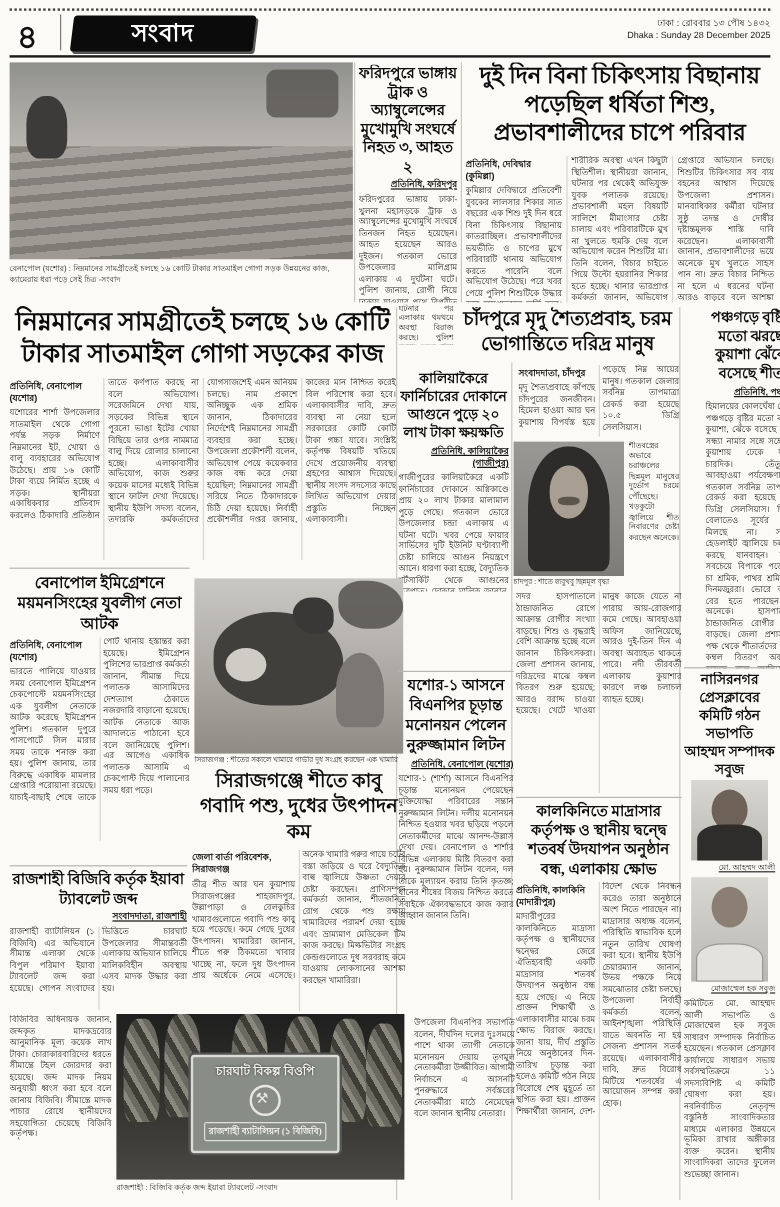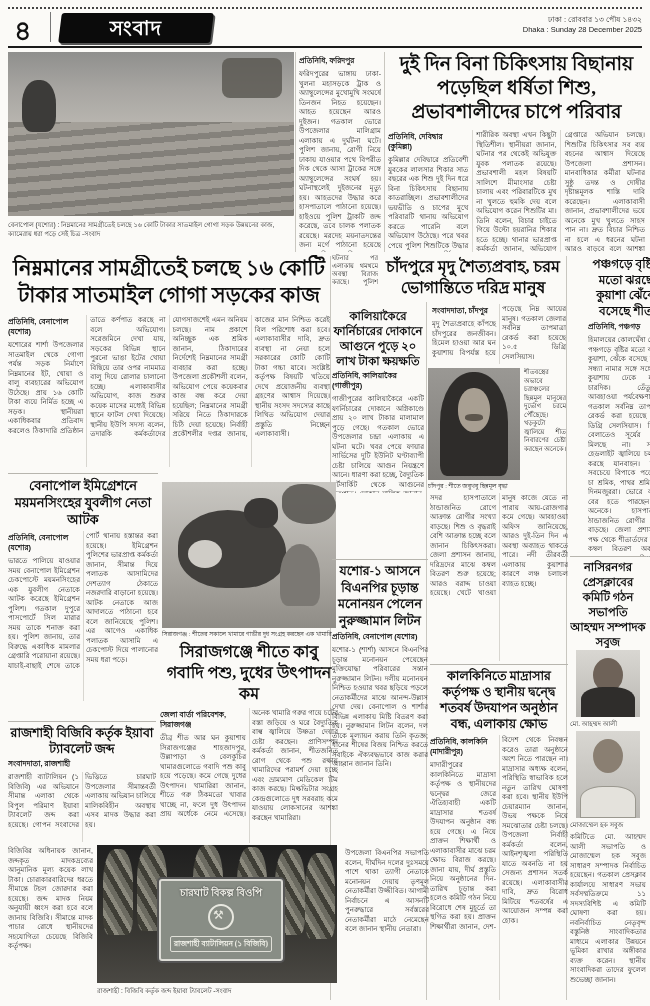--- a/index.html
+++ b/index.html
@@ -54,21 +54,21 @@
   .sign .t1{font-size:10px;font-weight:bold;color:#f2f2ea;text-shadow:0 0 2px #333;margin-top:4px;}
   .emblem{width:22px;height:22px;border:2px solid #e8e8e0;border-radius:50%;margin:2px auto;position:relative;}
   .emblem:after{content:"⚒";position:absolute;left:3px;top:2px;font-size:12px;color:#e8e8e0;}
   .sign .t2{font-size:7.5px;font-weight:bold;color:#f2f2ea;border:1px solid #e0e0d8;display:inline-block;
     padding:1px 3px;border-radius:2px;margin-top:1px;font-family:Liberation Serif, serif;}
   .portrait{position:absolute;background:linear-gradient(180deg,#d9d7d2,#b9b7b2);}
   .portrait .head{position:absolute;left:50%;top:8px;transform:translateX(-50%);width:30px;height:34px;border-radius:50%;}
   .portrait .torso{position:absolute;left:50%;bottom:0;transform:translateX(-50%);width:54px;height:30px;border-radius:40% 40% 0 0;}
   .p1 .head{background:#6e6258;} .p1 .torso{background:#2f2d2b;}
   .p2 .head{background:#8a7f72;} .p2 .torso{background:#e4e2dc;border:1px solid #9a988f;}
-  .capc{text-align:left;}
+  .capc{text-align:right;text-decoration:underline;}
 </style>
 </head>
 <body>
 
 <div class="page">
 
   <div class="dotted"></div>
   <div class="pagenum">৪</div>
   <div class="pgsep"></div>
   <div class="masthead">
@@ -84,20 +84,21 @@
     <div class="fig2"></div>
     <div class="bricks"></div>
     <div class="fig"></div>
   </div>
   <div class="abs cap" style="left:8px;top:220px;width:286px;height:20px;overflow:hidden;">বেনাপোল (যশোর) : নিম্নমানের সামগ্রীতেই চলছে ১৬ কোটি টাকার সাতমাইল গোগা সড়ক উন্নয়নের কাজ, ক্যামেরায় ধরা পড়ে সেই চিত্র -সংবাদ</div>
 
   <div class="vr" style="left:295px;top:52px;height:200px;"></div>
   <div class="vr" style="left:384px;top:52px;height:200px;"></div>
 
   <div class="abs" style="left:299px;top:54px;width:82px;height:198px;overflow:hidden;">
+    <h2 style="font-size:12.5px;line-height:15.5px;">ফরিদপুরে ভাঙ্গায় ট্রাক ও অ্যাম্বুলেন্সের মুখোমুখি সংঘর্ষে নিহত ৩, আহত ২</h2>
     <div class="byline capc">প্রতিনিধি, ফরিদপুর</div>
     <div class="btxt">ফরিদপুরের ভাঙ্গায় ঢাকা-খুলনা মহাসড়কে ট্রাক ও অ্যাম্বুলেন্সের মুখোমুখি সংঘর্ষে তিনজন নিহত হয়েছেন। আহত হয়েছেন আরও দুইজন। গতকাল ভোরে উপজেলার মালিগ্রাম এলাকায় এ দুর্ঘটনা ঘটে। পুলিশ জানায়, রোগী নিয়ে ঢাকায় যাওয়ার পথে বিপরীত দিক থেকে আসা ট্রাকের সঙ্গে অ্যাম্বুলেন্সের সংঘর্ষ হয়। ঘটনাস্থলেই দুইজনের মৃত্যু হয়। আহতদের উদ্ধার করে হাসপাতালে পাঠানো হয়েছে। হাইওয়ে পুলিশ ট্রাকটি জব্দ করেছে, তবে চালক পলাতক রয়েছে। মরদেহ ময়নাতদন্তের জন্য মর্গে পাঠানো হয়েছে বলে জানিয়েছে পুলিশ।</div>
   </div>
 
   <div class="abs" style="left:388px;top:52px;width:257px;height:200px;overflow:hidden;">
     <h2 style="font-size:19px;line-height:24px;margin-bottom:6px;">দুই দিন বিনা চিকিৎসায় বিছানায় পড়েছিল ধর্ষিতা শিশু, প্রভাবশালীদের চাপে পরিবার</h2>
     <div class="body cols3" style="height:146px;">
       <div class="byline">প্রতিনিধি, দেবিদ্বার (কুমিল্লা)</div>
       <div class="btxt">কুমিল্লার দেবিদ্বারে প্রতিবেশী যুবকের লালসার শিকার সাত বছরের এক শিশু দুই দিন ধরে বিনা চিকিৎসায় বিছানায় কাতরাচ্ছিল। প্রভাবশালীদের ভয়ভীতি ও চাপের মুখে পরিবারটি থানায় অভিযোগ করতে পারেনি বলে অভিযোগ উঠেছে। পরে খবর পেয়ে পুলিশ শিশুটিকে উদ্ধার করে হাসপাতালে ভর্তি করে। চিকিৎসকরা জানান, শিশুটির শারীরিক অবস্থা এখন কিছুটা স্থিতিশীল। স্থানীয়রা জানান, ঘটনার পর থেকেই অভিযুক্ত যুবক পলাতক রয়েছে। প্রভাবশালী মহল বিষয়টি সালিশে মীমাংসার চেষ্টা চালায় এবং পরিবারটিকে মুখ না খুলতে হুমকি দেয় বলে অভিযোগ করেন শিশুটির মা। তিনি বলেন, বিচার চাইতে গিয়ে উল্টো হয়রানির শিকার হতে হচ্ছে। থানার ভারপ্রাপ্ত কর্মকর্তা জানান, অভিযোগ পাওয়ার পর মামলা নেয়া হয়েছে এবং অভিযুক্তকে গ্রেপ্তারে অভিযান চলছে। শিশুটির চিকিৎসার সব ব্যয় বহনের আশ্বাস দিয়েছে উপজেলা প্রশাসন। মানবাধিকার কর্মীরা ঘটনার সুষ্ঠু তদন্ত ও দোষীর দৃষ্টান্তমূলক শাস্তি দাবি করেছেন। এলাকাবাসী জানান, প্রভাবশালীদের ভয়ে অনেকে মুখ খুলতে সাহস পান না। দ্রুত বিচার নিশ্চিত না হলে এ ধরনের ঘটনা আরও বাড়বে বলে আশঙ্কা তাদের।</div>
     </div>

